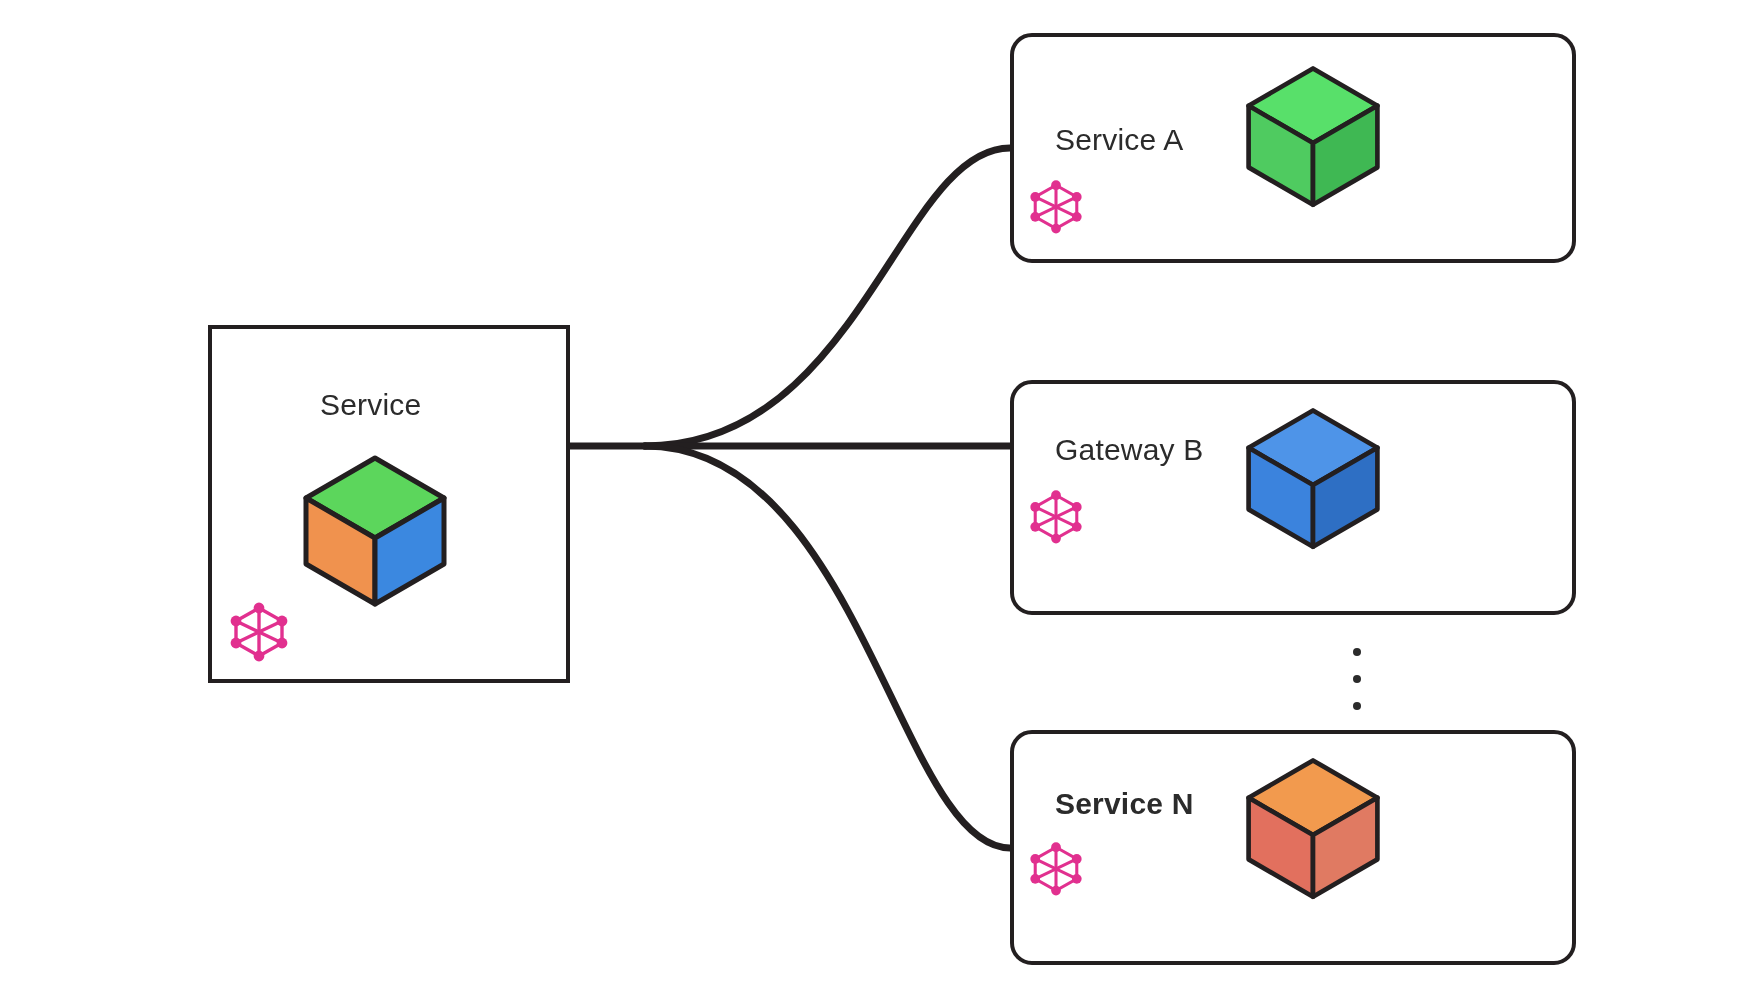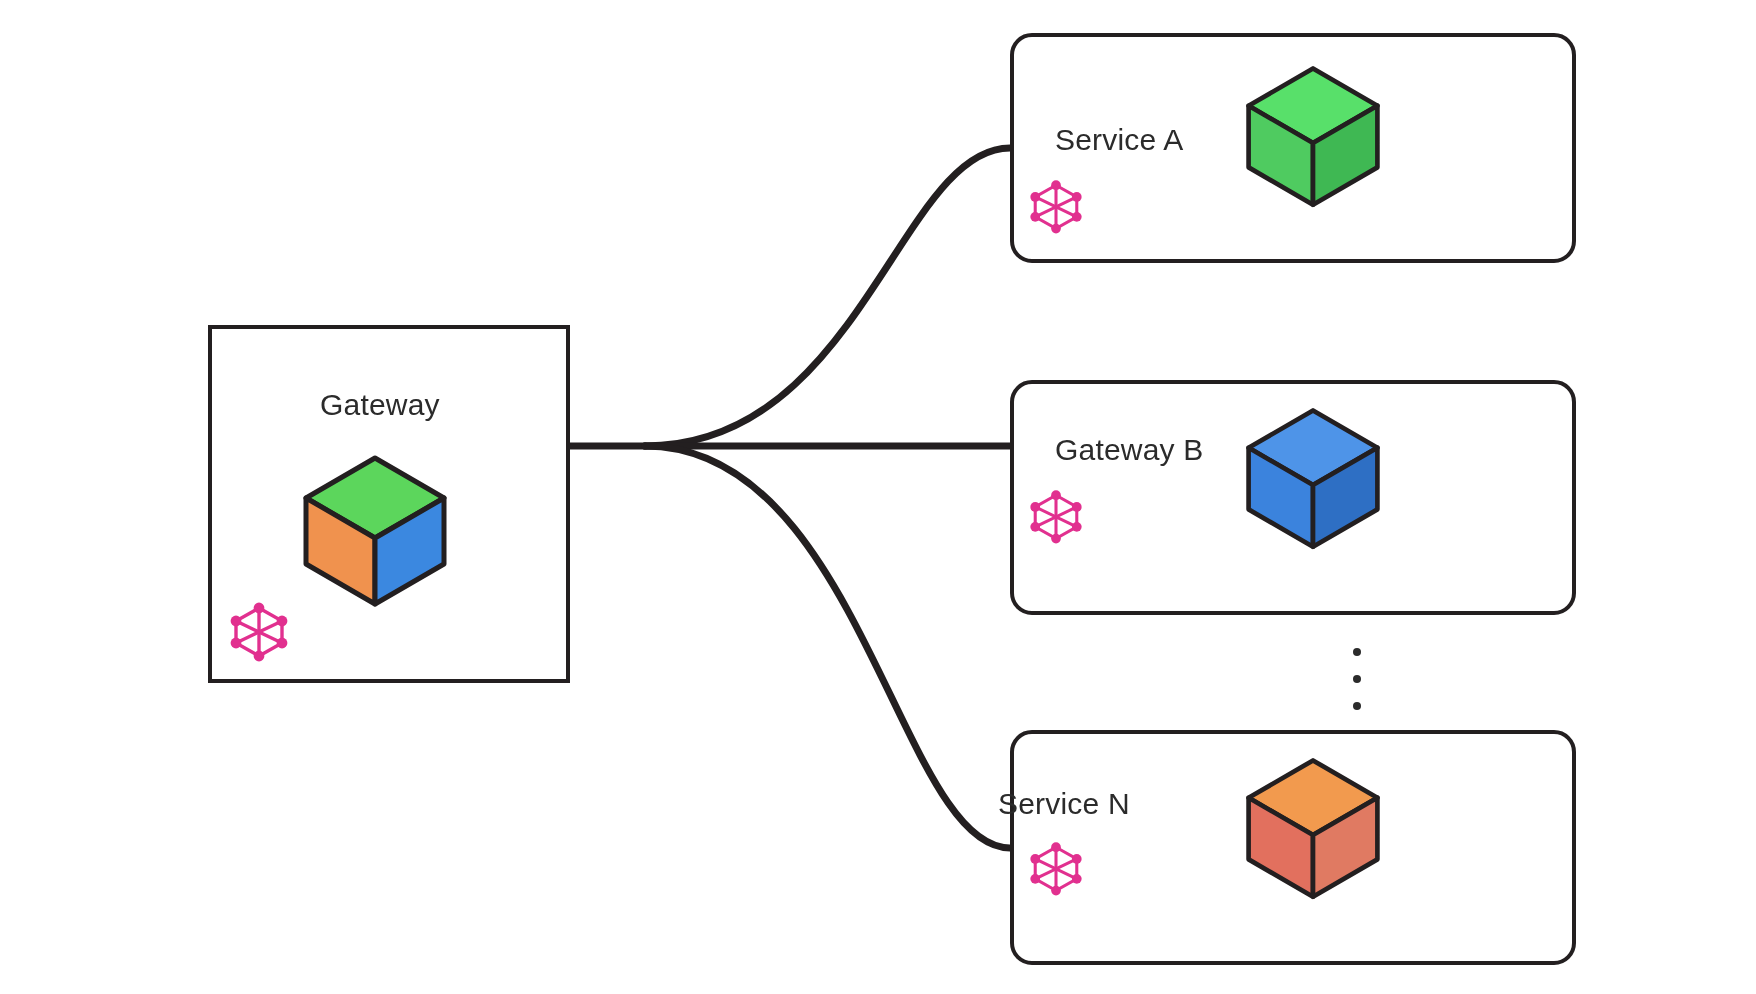--- a/index.html
+++ b/index.html
@@ -77,21 +77,21 @@
     <path d="M 645 446 C 860 446 900 148 1010 148" stroke="#231f20" stroke-width="7" fill="none" stroke-linecap="round"></path>
 
     <path d="M 645 446 L 1010 446" stroke="#231f20" stroke-width="7" fill="none" stroke-linecap="round"></path>
 
     <path d="M 645 446 C 860 446 900 848 1010 848" stroke="#231f20" stroke-width="7" fill="none" stroke-linecap="round"></path>
   </svg>
 
   <div class="node-box gateway-box" style="left:208px; top:325px; width:362px; height:358px;">
   </div>
 
-  <div class="node-label" style="left:320px; top:388px;">Gateway</div>
+  <div class="node-label" style="left:320px; top:388px;">Service</div>
 
   <svg class="cube" style="left:300px; top:452px;" width="150" height="160" viewBox="0 0 150 160">
     <polygon points="75,6 144,46 75,86 6,46" fill="#5CD65C" stroke="#231f20" stroke-width="5" stroke-linejoin="round"></polygon>
     <polygon points="6,46 75,86 75,152 6,112" fill="#F0924E" stroke="#231f20" stroke-width="5" stroke-linejoin="round"></polygon>
     <polygon points="144,46 144,112 75,152 75,86" fill="#3B88E0" stroke="#231f20" stroke-width="5" stroke-linejoin="round"></polygon>
   </svg>
 
   <svg class="mesh-icon" style="left:228px; top:600px;" width="62" height="62" viewBox="0 0 62 62">
     <g stroke="#e1308f" stroke-width="3.4" fill="none">
       <path d="M31 8 L54 21 L54 43 L31 56 L8 43 L8 21 Z"></path>
@@ -167,21 +167,21 @@
 
   <div class="ellipsis" style="left:1352px; top:648px; width:10px; height:62px;">
     <span></span>
     <span></span>
     <span></span>
   </div>
 
   <div class="node-box service-box" style="left:1010px; top:730px; width:566px; height:235px;">
   </div>
 
-  <div class="node-label" style="left:998px; top:787px;">Service N</div>
+  <div class="node-label" style="left:1055px; top:787px;font-weight:bold;">Service N</div>
 
   <svg class="cube" style="left:1243px; top:752px;" width="140" height="155" viewBox="0 0 150 160">
     <polygon points="75,6 144,46 75,86 6,46" fill="#F29A4E" stroke="#231f20" stroke-width="5" stroke-linejoin="round"></polygon>
     <polygon points="6,46 75,86 75,152 6,112" fill="#E2705E" stroke="#231f20" stroke-width="5" stroke-linejoin="round"></polygon>
     <polygon points="144,46 144,112 75,152 75,86" fill="#E07A62" stroke="#231f20" stroke-width="5" stroke-linejoin="round"></polygon>
   </svg>
 
   <svg class="mesh-icon" style="left:1028px; top:840px;" width="56" height="56" viewBox="0 0 62 62">
     <g stroke="#e1308f" stroke-width="3.4" fill="none">
       <path d="M31 8 L54 21 L54 43 L31 56 L8 43 L8 21 Z"></path>

